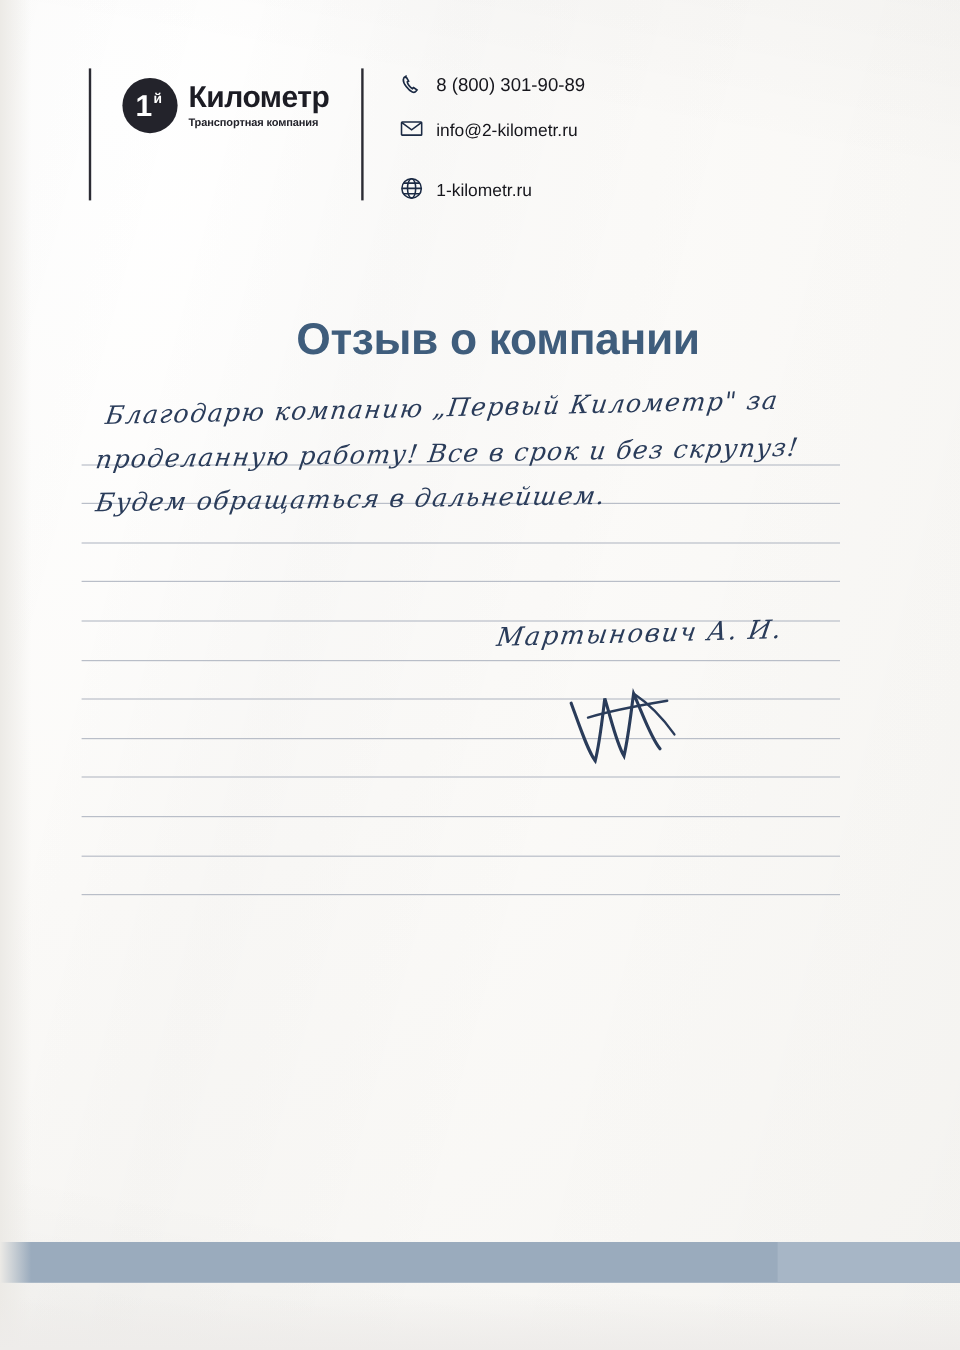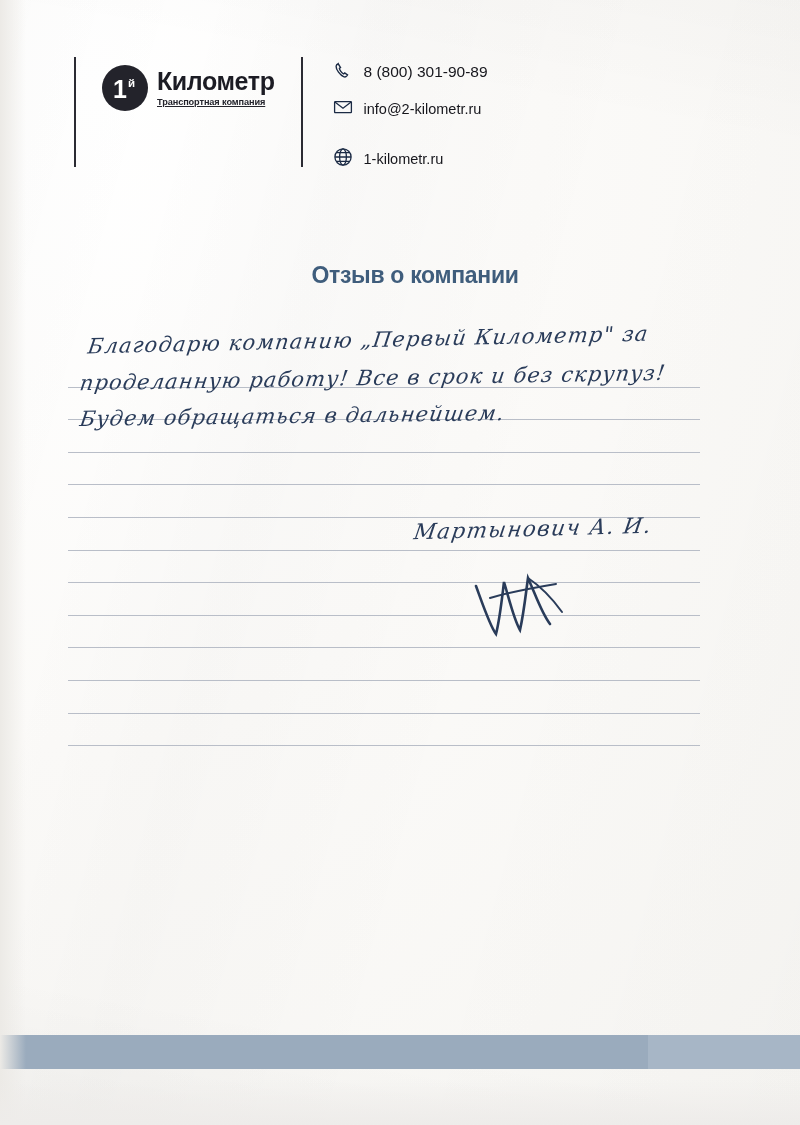--- a/index.html
+++ b/index.html
@@ -94,21 +94,20 @@
     color: #1c1c24;
     letter-spacing: -0.4px;
     line-height: 1;
   }
   .logo-sub {
     font-size: 9.2px;
     font-weight: bold;
     color: #23232b;
     letter-spacing: -0.1px;
     margin-top: 3px;
-    text-decoration: underline;
   }
   .hdr-div2 {
     width: 2px;
     align-self: stretch;
     background: #2b2b33;
     margin: 2px 0 0 26px;
     min-height: 78px;
   }
   .hdr-contacts {
     margin-left: 30px;
@@ -132,21 +131,21 @@
   .c-ico svg { display:block; }
   .contact-row.phone { font-size: 15.5px; }
 
   
   .doc-title {
     position: absolute;
     left: 0;
     top: 262px;
     width: 764px;
     text-align: center;
-    font-size: 23px;
+    font-size: 37px;
     font-weight: bold;
     color: #3f5d7c;
     letter-spacing: -0.3px;
     padding-left: 66px;
     box-sizing: border-box;
   }
 
   
   .lines {
     position: absolute;

